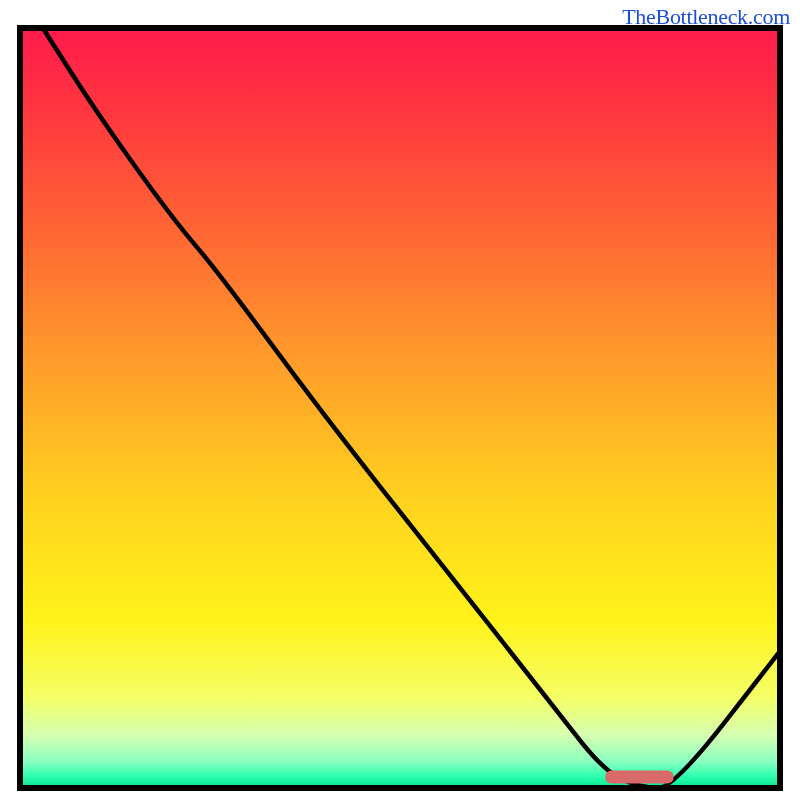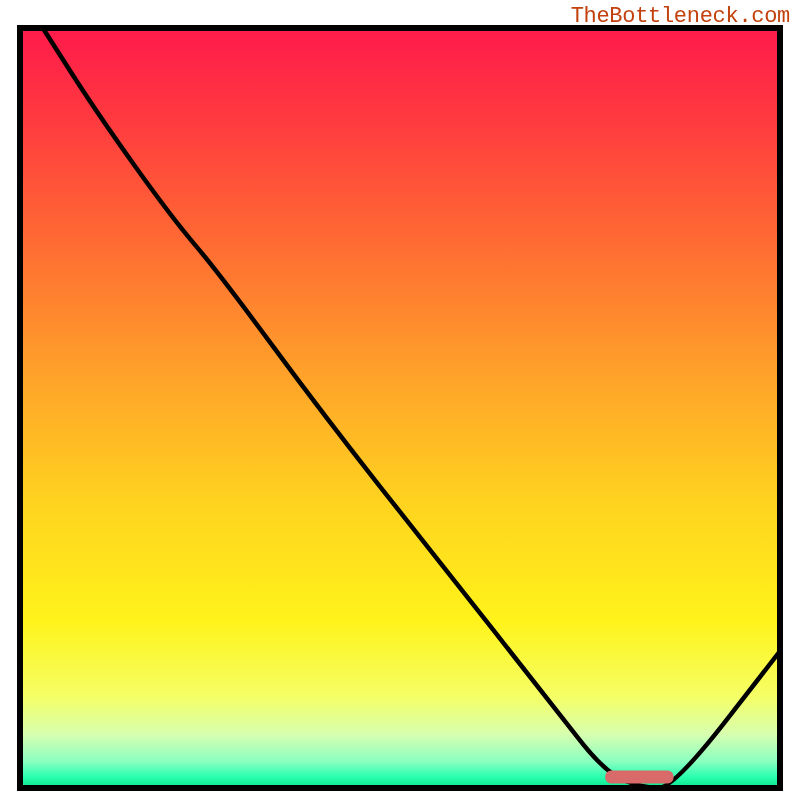--- a/index.html
+++ b/index.html
@@ -12,23 +12,23 @@
   }
   .container {
     position: relative;
     width: 800px;
     height: 800px;
   }
   .watermark {
     position: absolute;
     top: 4px;
     right: 10px;
-    font-family: Liberation Mono, monospace;
+    font-family: Liberation Serif, serif;
     font-size: 22px;
-    color: #c2410c;
+    color: #1d4ed8;
     font-weight: 500;
     letter-spacing: -0.3px;
   }
   svg {
     display: block;
   }
 </style>
 </head>
 <body>
 <div class="container">

